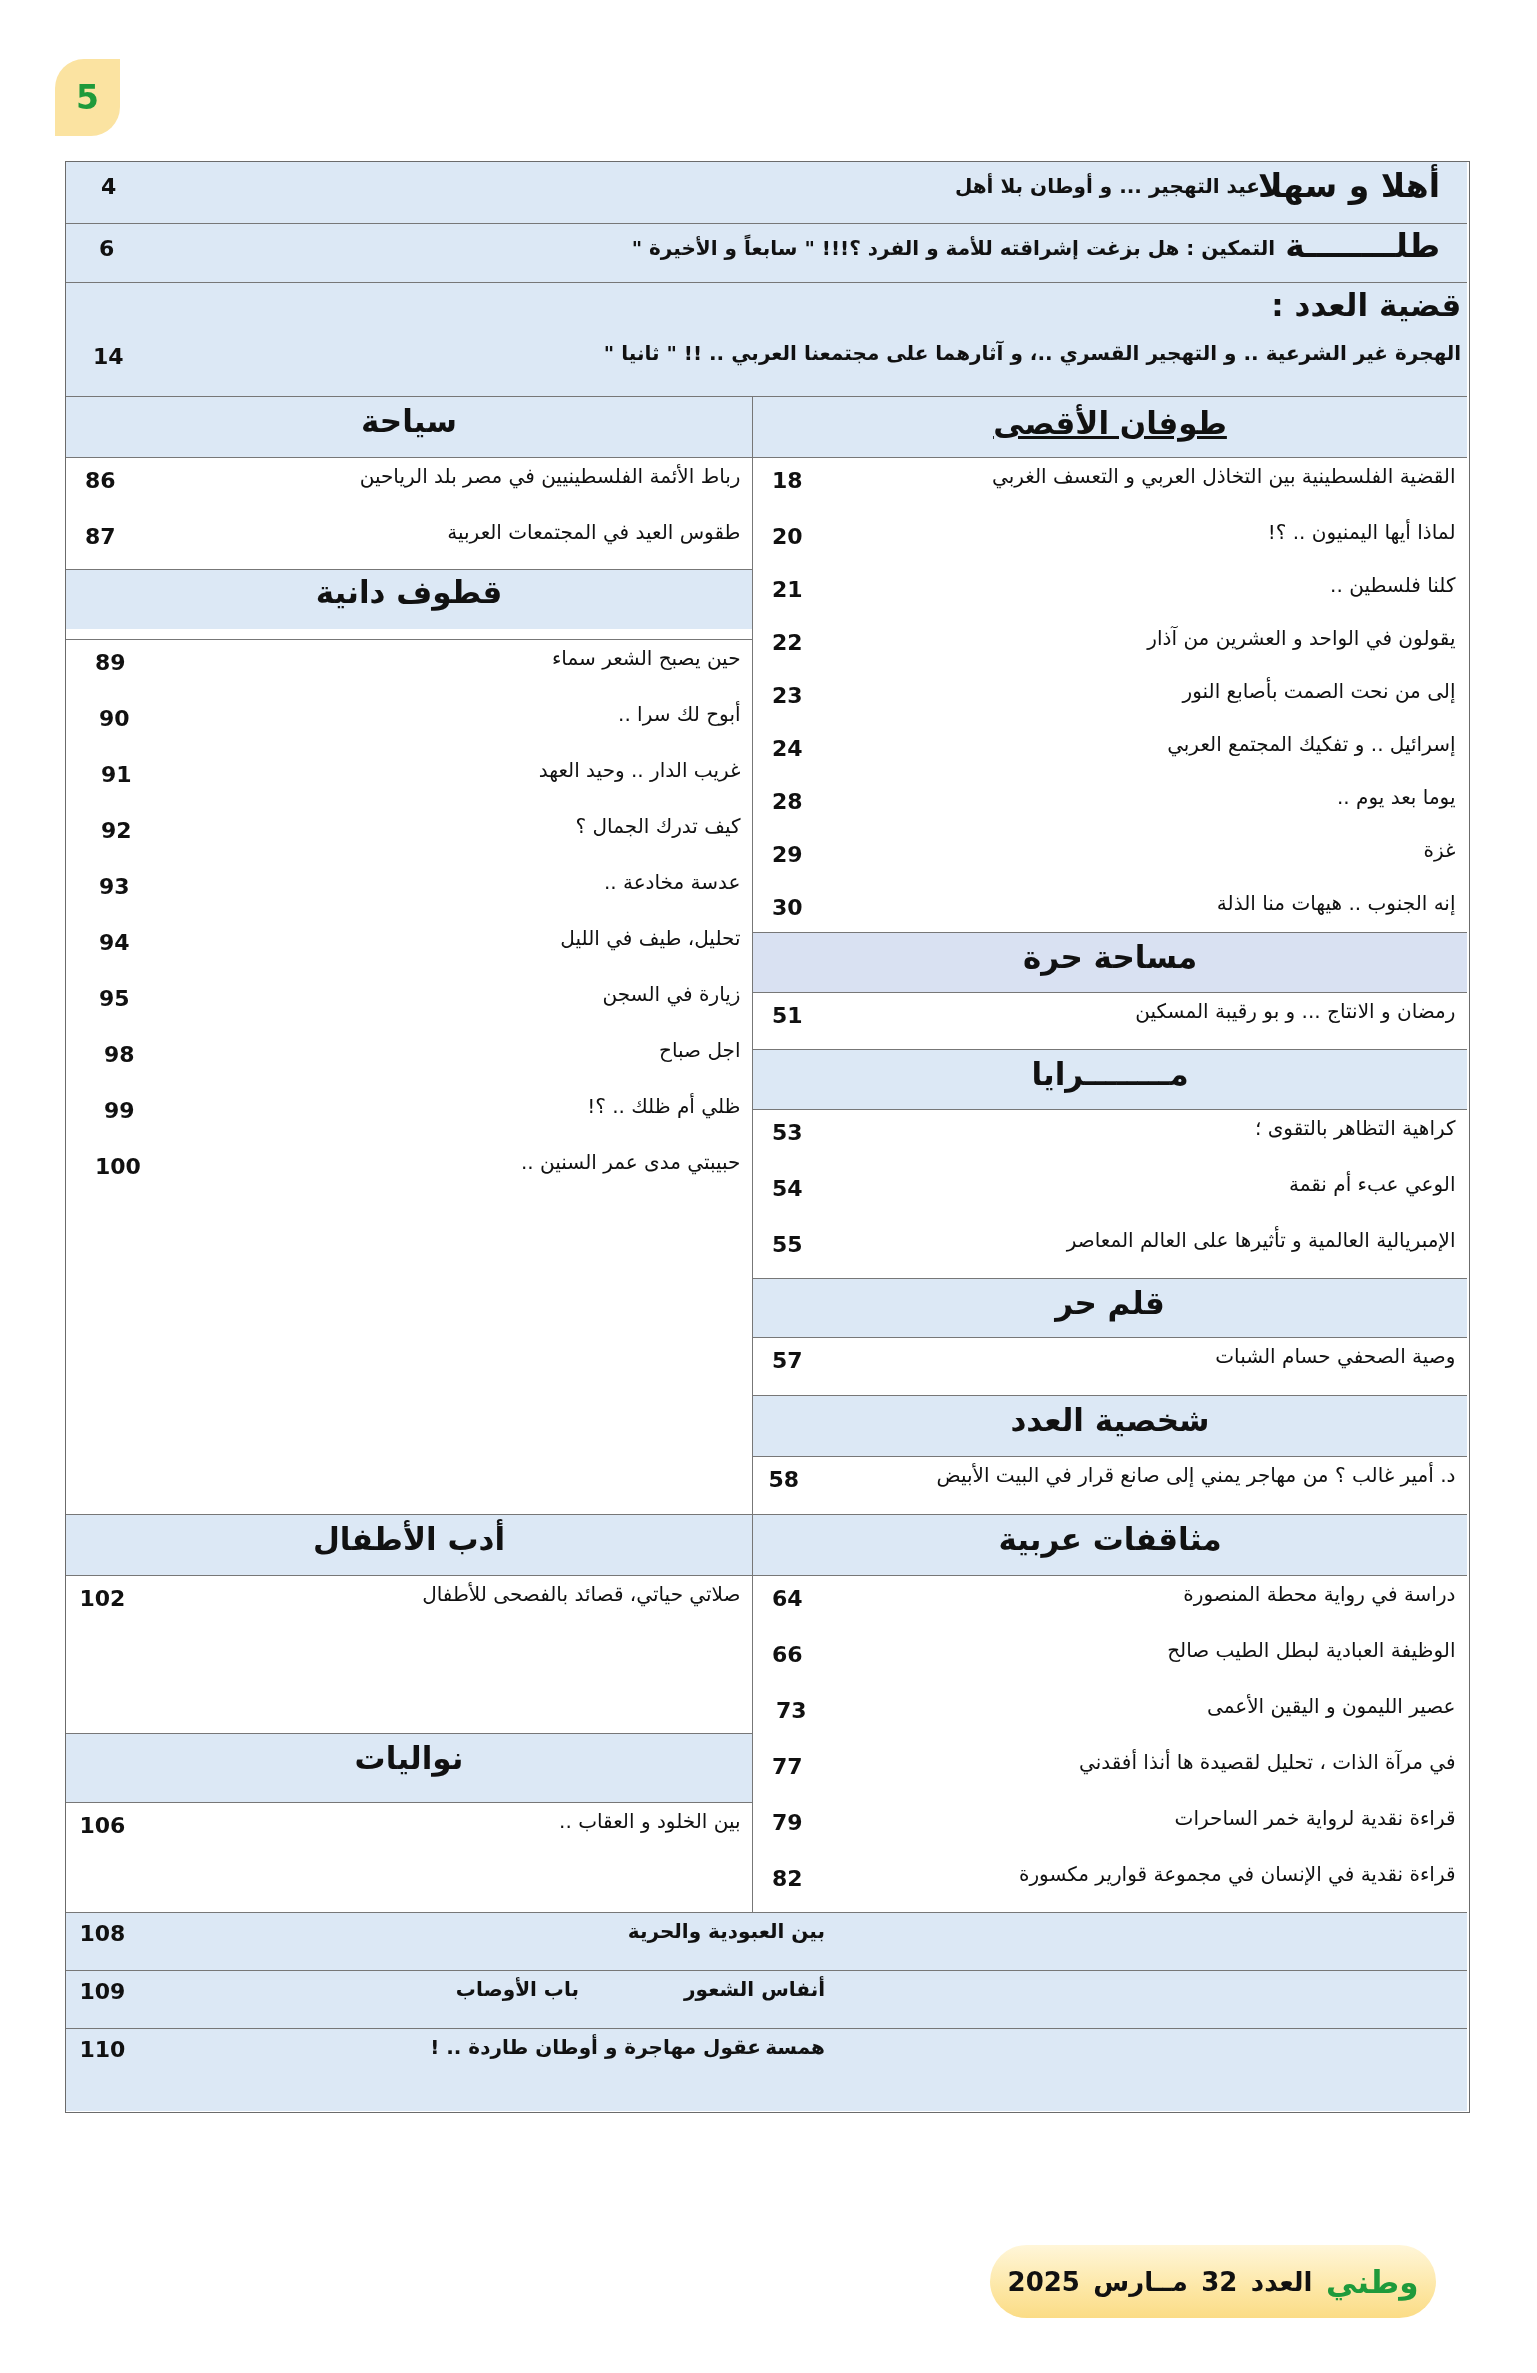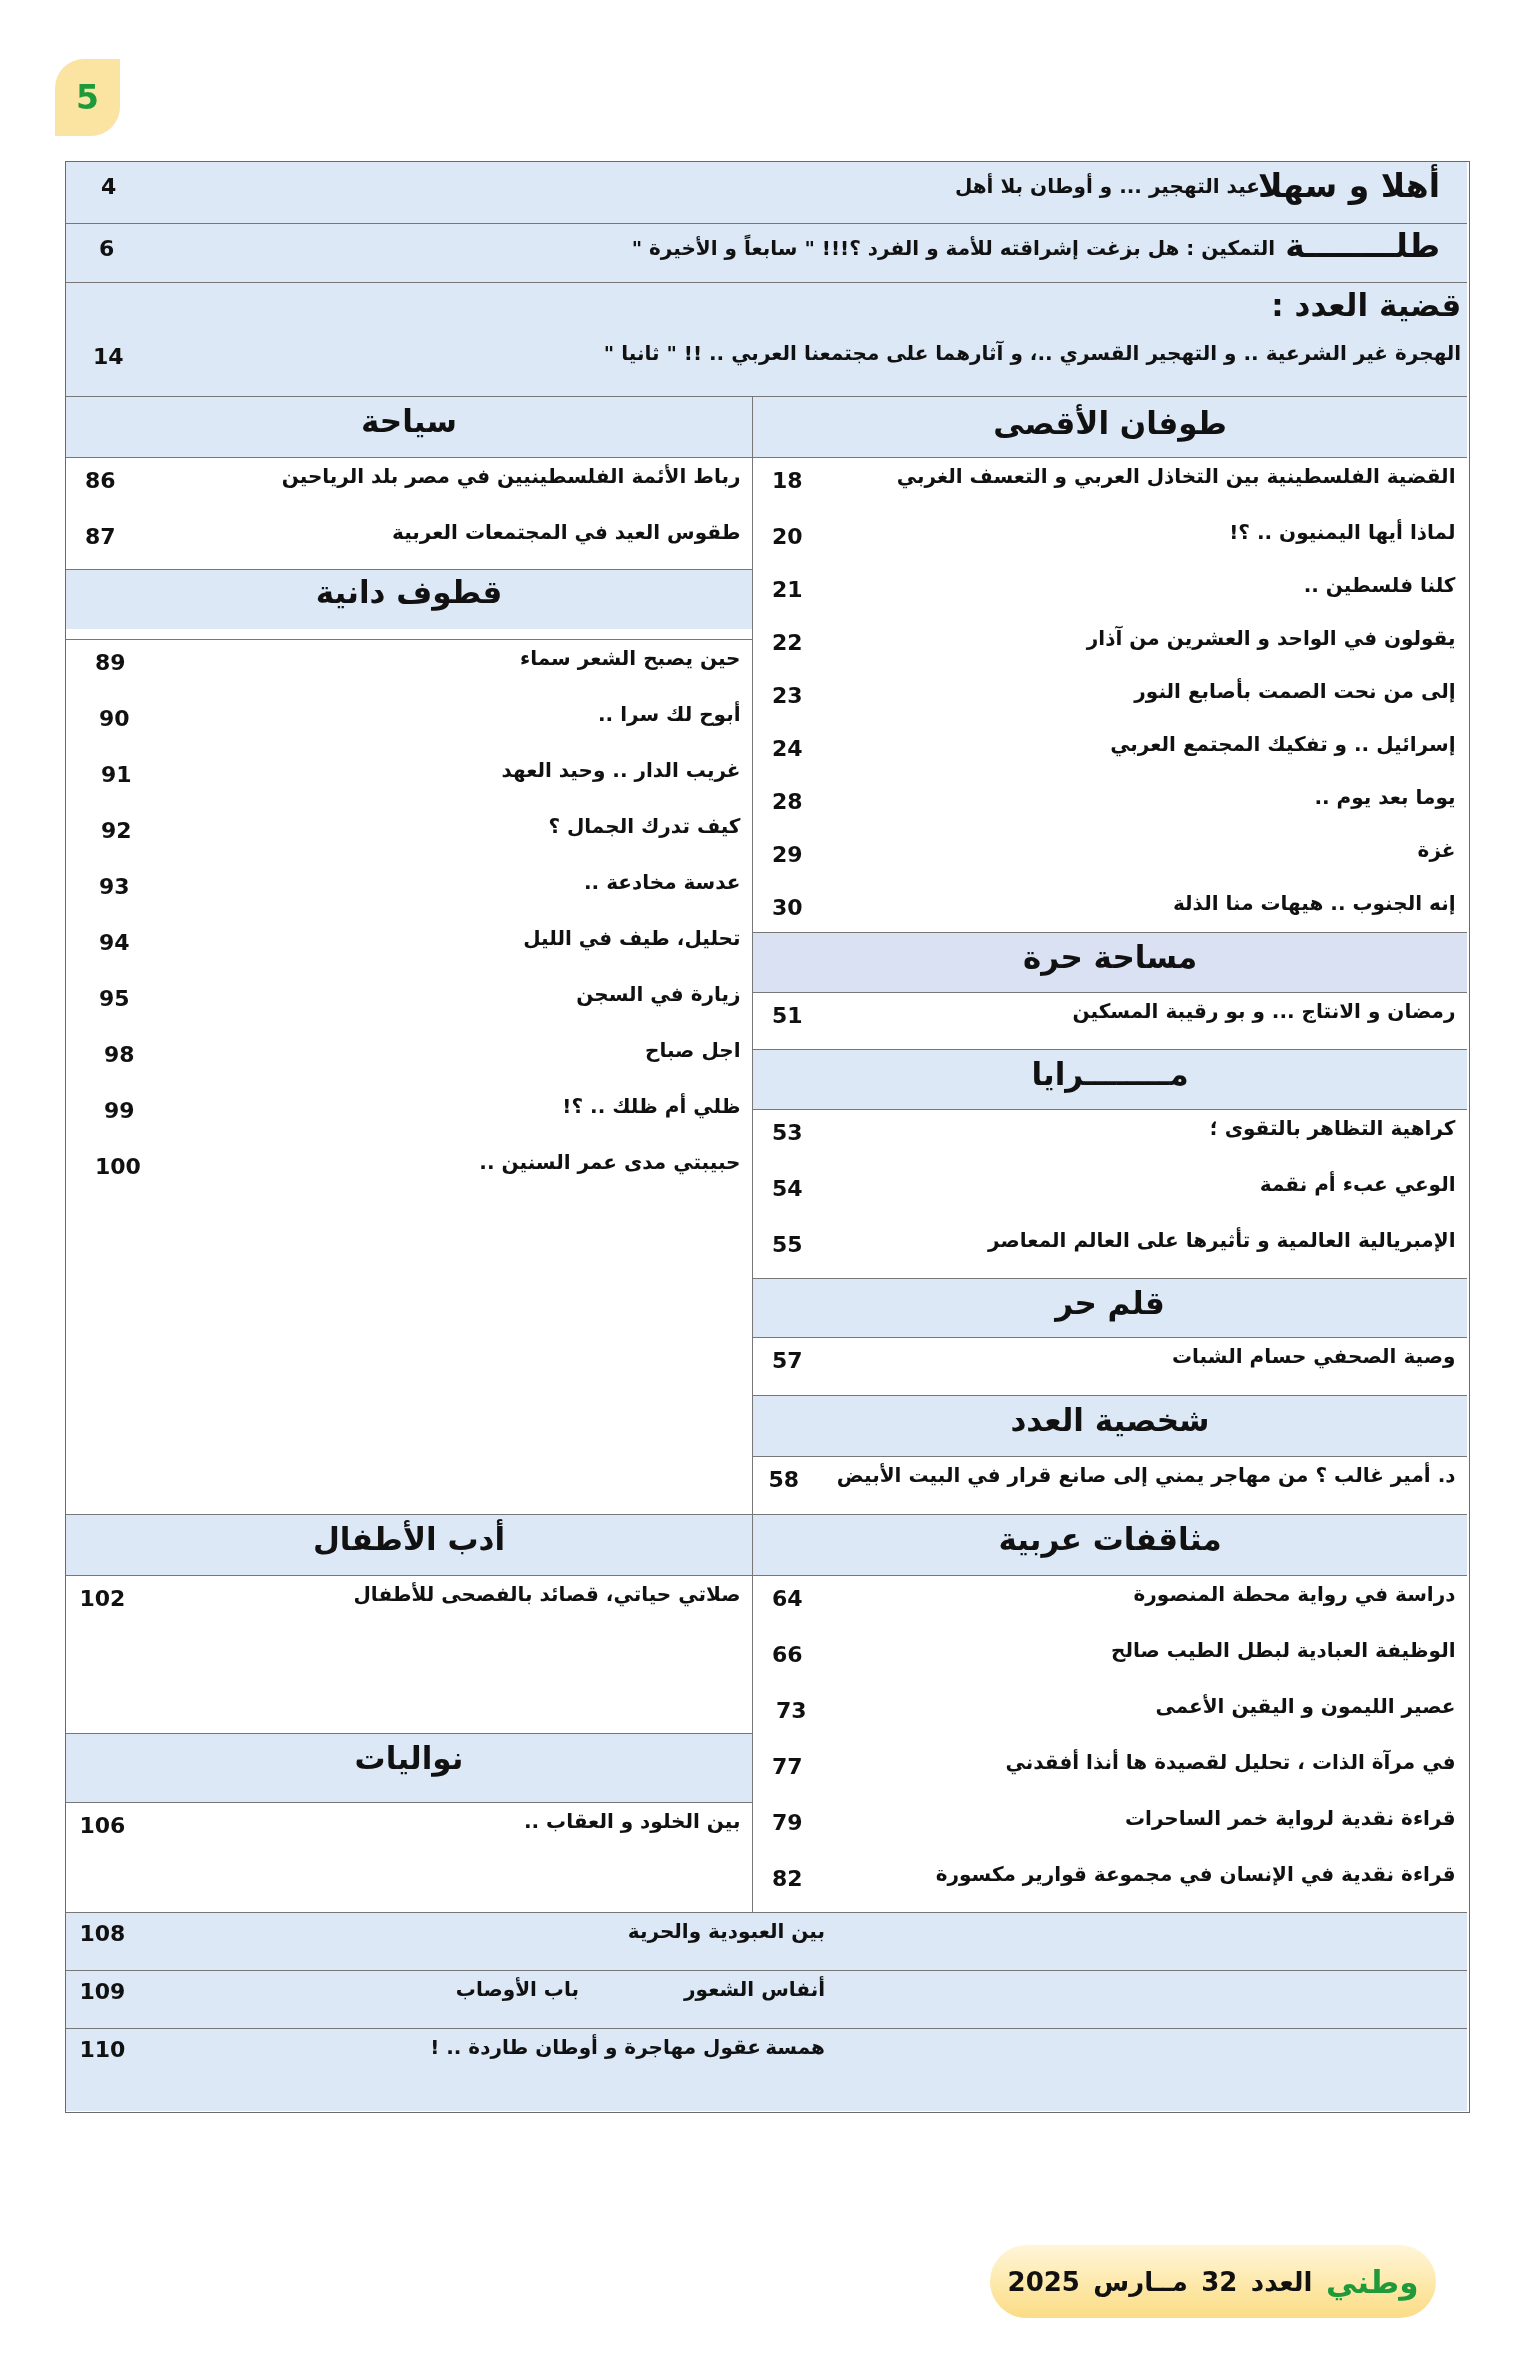--- a/index.html
+++ b/index.html
@@ -23,21 +23,21 @@
   .txt { position: absolute; direction: rtl; text-align: center; font-weight: bold; white-space: nowrap; }
 
   .row-full .label { font-size: 33px; font-weight: 900; letter-spacing: -0.5px; }
   .row-full .title { font-size: 20px; }
 
   .sec-title { position: absolute; left: 0; right: 0; text-align: center; direction: rtl;
     font-size: 31px; font-weight: bold; }
 
   .list { position: absolute; left: 0; right: 0; margin: 0; padding: 0; list-style: none; }
   .list li { position: relative; height: 56px; }
-  .list li .t { position: absolute; right: 11.5px; top: 5.8px; direction: rtl; font-weight: bold; font-size: 20px; white-space: nowrap; }
+  .list li .t { position: absolute; right: 11.5px; top: 5.8px; direction: rtl; font-weight: normal; font-size: 20px; white-space: nowrap; }
   .list li .n { position: absolute; left: 19px; top: 9.6px; font-weight: bold; font-size: 22px; }
 
   .footer-pill { position: absolute; left: 990px; top: 2245px; width: 446px; height: 73px;
     border-radius: 37px; background: linear-gradient(to bottom, #fff6d9 0%, #fde7a5 60%, #fbdc86 100%);
     display: flex; align-items: center; justify-content: center; direction: rtl; gap: 13.4px;
     font-weight: bold; font-size: 26px; }
   .footer-pill .brand { color: #1f9a3b; font-size: 31px; }
 </style>
 </head>
 <body>
@@ -61,21 +61,21 @@
   </div>
 
   <div class="blk hdr bt row-full" style="left:0;top:120px;width:1401px;height:114px;">
     <span class="txt label" style="right:5.8px;top:3.8px;font-size:31px;">قضية العدد :</span>
     <span class="txt title" style="right:5.8px;top:58px;">الهجرة غير الشرعية .. و التهجير القسري ..، و آثارهما على مجتمعنا العربي .. !! " ثانيا "</span>
     <span class="num" style="left:27px;top:61px;">14</span>
   </div>
 
   <div class="blk" style="left:686px;top:234px;width:715px;height:1117px;">
     <div class="blk hdr bt bl" style="left:0;top:0;width:715px;height:61px;">
-      <div class="sec-title" style="top:7.7px;">طوفان الأقصى</div>
+      <div class="sec-title" style="top:7.7px;text-decoration:underline;">طوفان الأقصى</div>
     </div>
     <div class="blk bt bl" style="left:0;top:61px;width:715px;height:476px;">
       <ul class="list" style="top:0;">
         <li>
             <span class="t">القضية الفلسطينية بين التخاذل العربي و التعسف الغربي</span>
             <span class="n">18</span>
           </li>
         <li style="height:53px">
             <span class="t">لماذا أيها اليمنيون .. ؟!</span>
             <span class="n">20</span>

